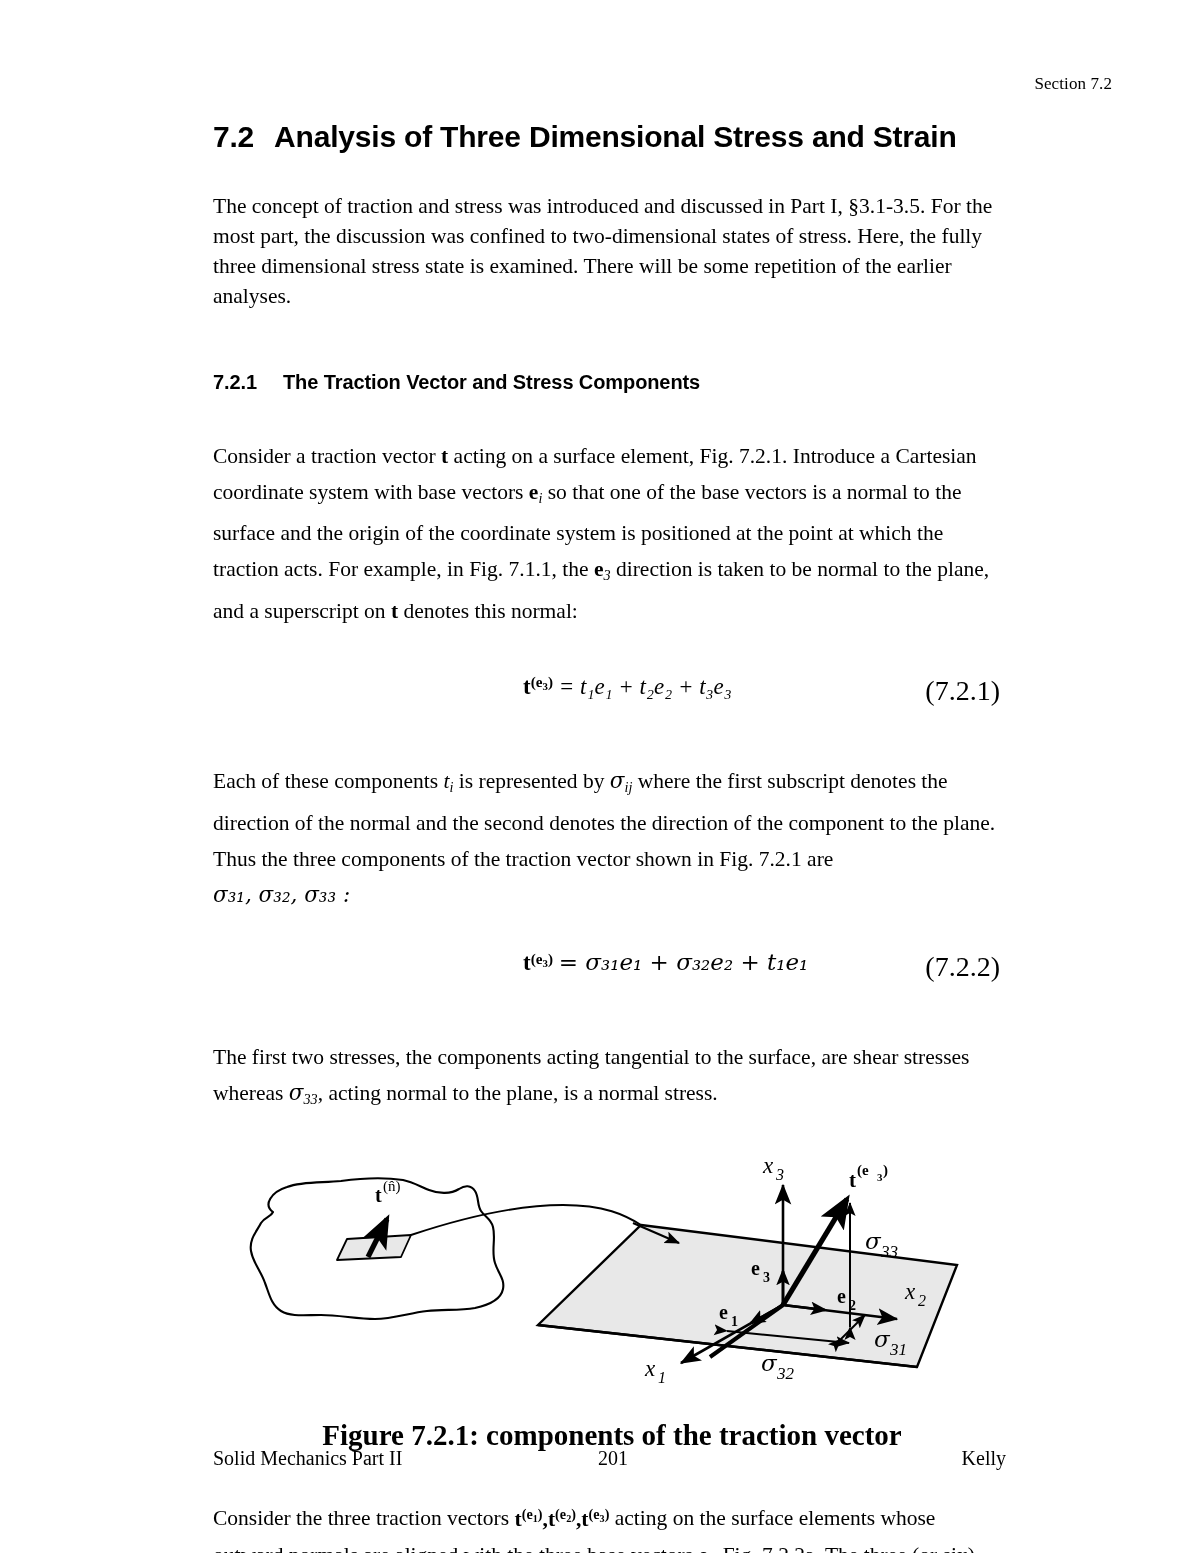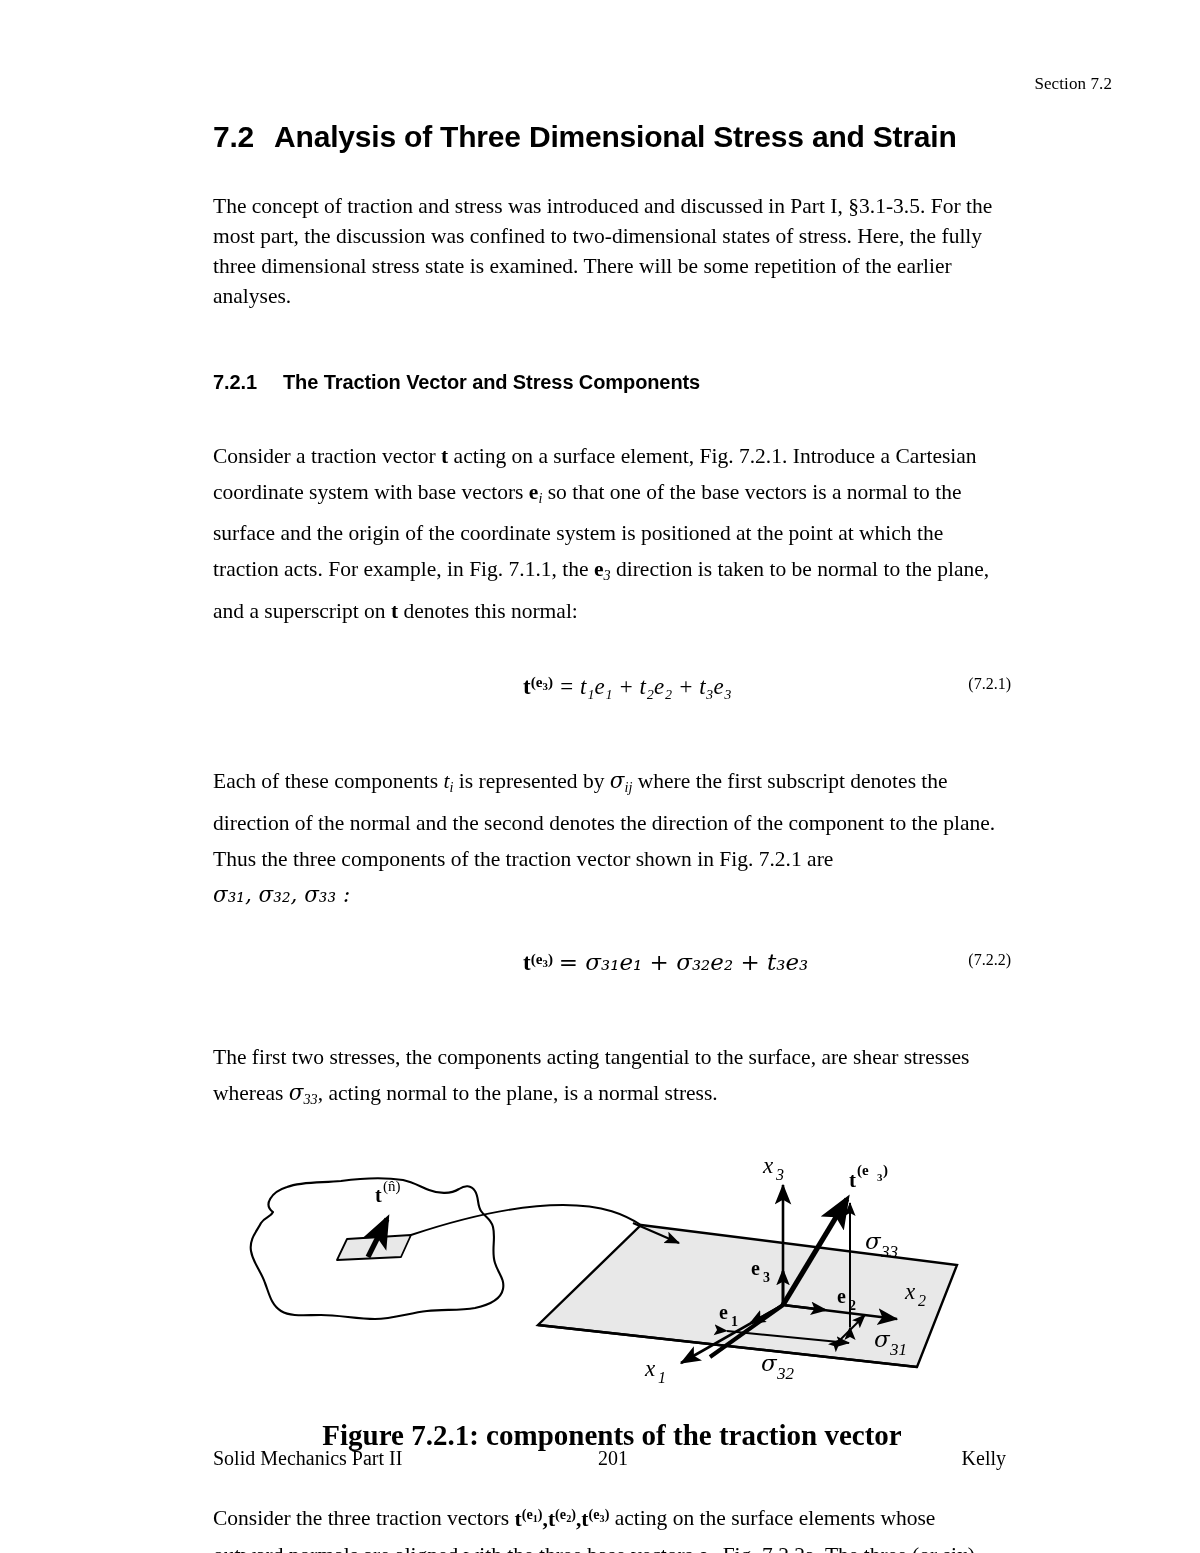--- a/index.html
+++ b/index.html
@@ -92,23 +92,23 @@
     height: 46px;
   }
   .eq-body {
     position: absolute;
     left: 310px;
     top: 0;
     white-space: nowrap;
   }
   .eq-num {
     position: absolute;
-    right: 0;
+    right: 11px;
     top: 2px;
-    font-size: 16px;
+    font-size: 28px;
   }
 
   
   .figure-wrap {
     position: relative;
     width: 798px;
     height: 250px;
   }
   .fig-caption {
     font-family: "Liberation Serif", serif;
@@ -164,21 +164,21 @@
 
     <div class="spacer-44"></div>
 
     <p class="body loose"><span>Each of these components </span><span class="mi">t</span><sub class="sm">i</sub><span> is represented by </span><span class="mgreek">σ</span><sub class="sm">ij</sub><span> where the first subscript denotes the direction of the normal and the second denotes the direction of the component to the plane.  Thus the three components of the traction vector shown in Fig. 7.2.1 are</span></p>
 
     <p class="body loose"><span class="mgreek">σ₃₁, σ₃₂, σ₃₃ :</span></p>
 
     <div class="spacer-36"></div>
 
     <div class="eq-row">
-      <span class="eq-body"><span class="mb">t</span><sup class="sm">(<span>e</span><sub class="smb">3</sub>)</sup> <span class="mgreek">= σ₃₁e₁ + σ₃₂e₂ + t₃e₃</span></span>
+      <span class="eq-body"><span class="mb">t</span><sup class="sm">(<span>e</span><sub class="smb">3</sub>)</sup> <span class="mgreek">= σ₃₁e₁ + σ₃₂e₂ + t₁e₁</span></span>
       <span class="eq-num">(7.2.2)</span>
     </div>
 
     <div class="spacer-44"></div>
 
     <p class="body loose"><span>The first two stresses, the components acting tangential to the surface, are shear stresses whereas </span><span class="mgreek">σ</span><sub class="sm">33</sub><span>, acting normal to the plane, is a normal stress.</span></p>
 
     <div class="spacer-30"></div>
 
     <div class="figure-wrap">

